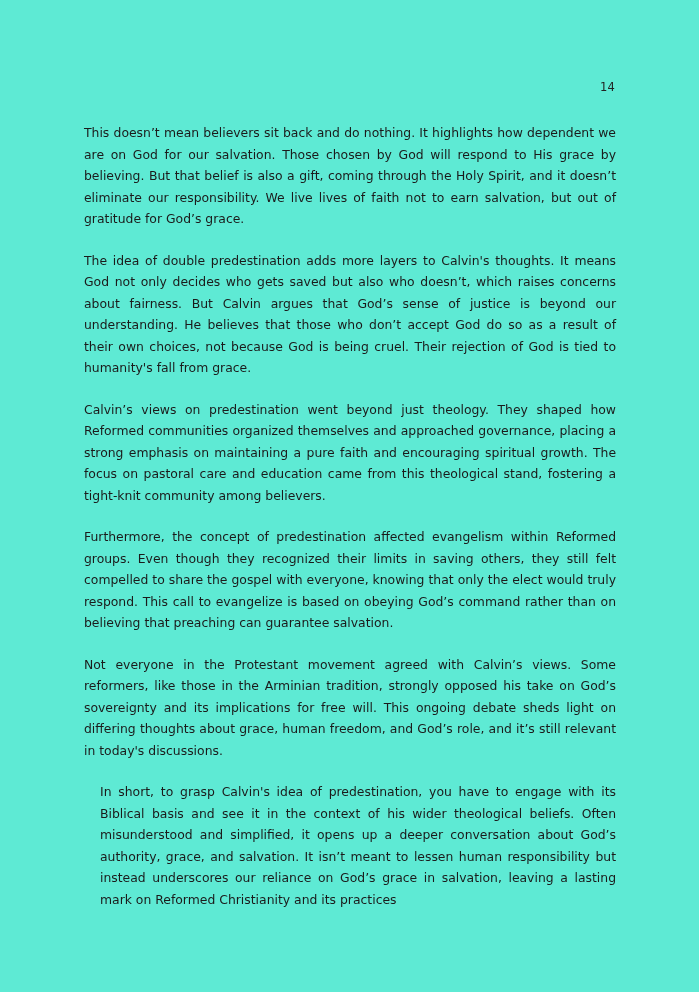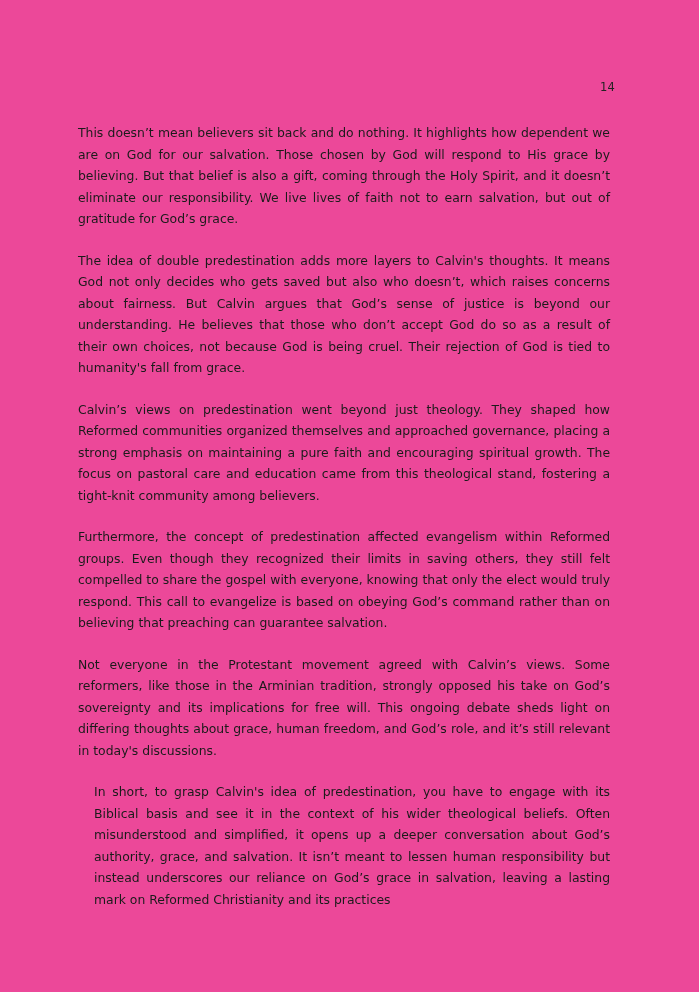--- a/index.html
+++ b/index.html
@@ -11,35 +11,35 @@
     width: 699px;
     height: 992px;
     font-family: "DejaVu Sans", sans-serif;
     color: #1a1a1a;
   }
   .page {
     position: relative;
     width: 699px;
     height: 992px;
     box-sizing: border-box;
-    background: #ec4899;
+    background: #5eead4;
     padding-left: 28px;
   }
   .page-number {
     position: absolute;
     top: 80px;
     right: 84px;
     font-size: 11.5px;
     color: #222222;
     letter-spacing: 0.2px;
   }
   .body-text {
     position: absolute;
     top: 122px;
-    left: 78px;
+    left: 84px;
     width: 532px;
   }
   .para {
     margin: 0 0 20px 0;
     font-size: 12.4px;
     line-height: 21.5px;
     text-align: justify;
     text-justify: inter-word;
     color: #1b1b1b;
     hyphens: none;

